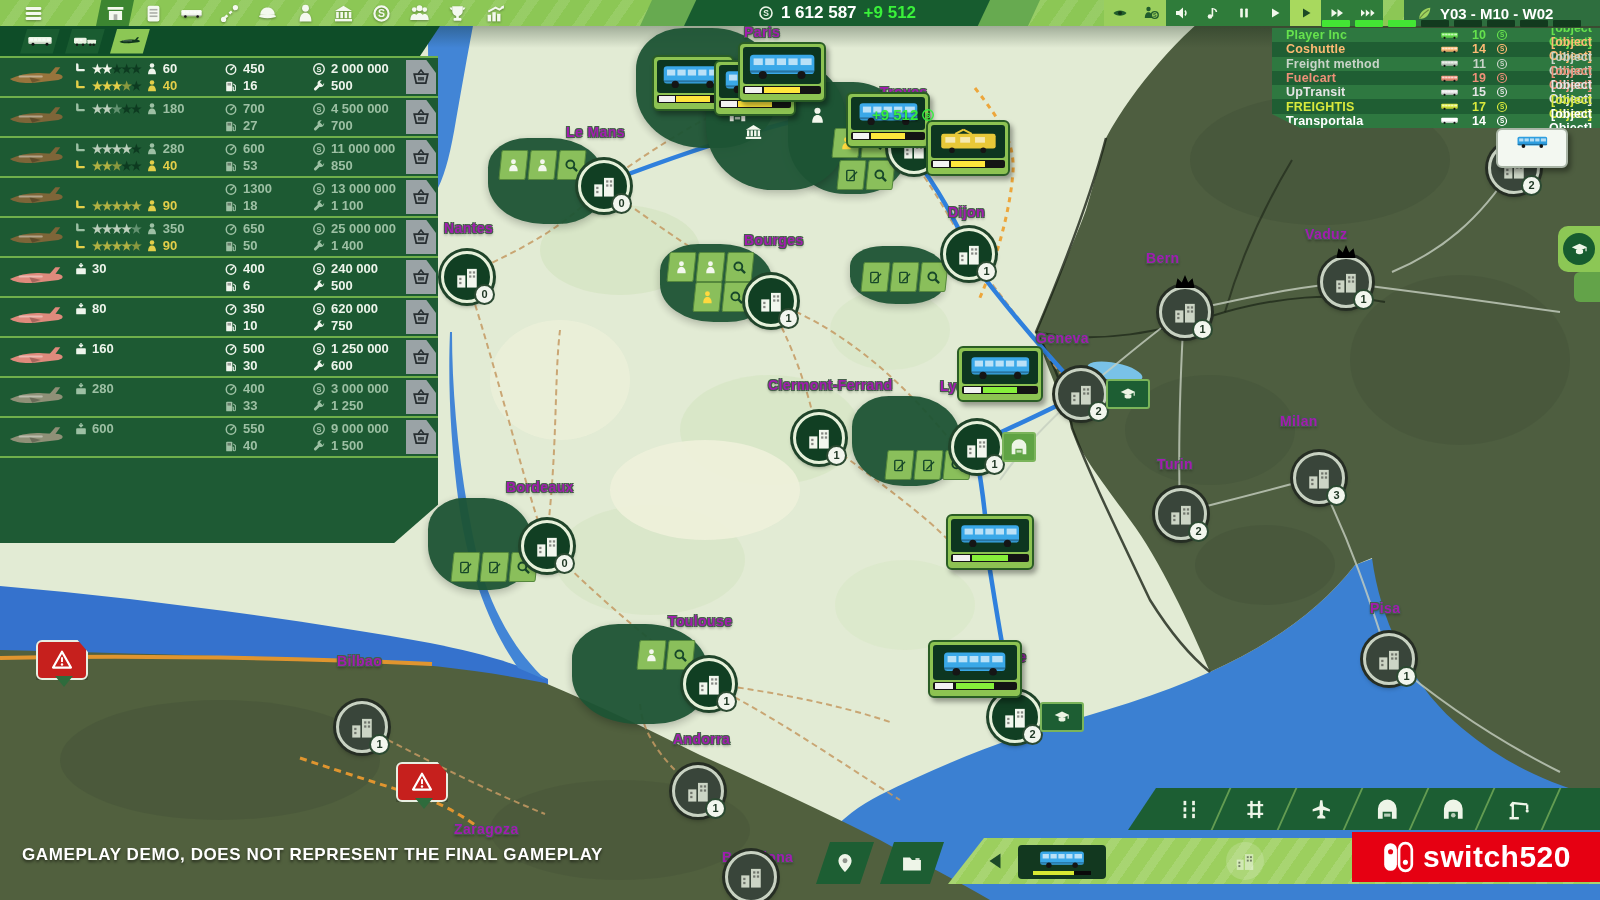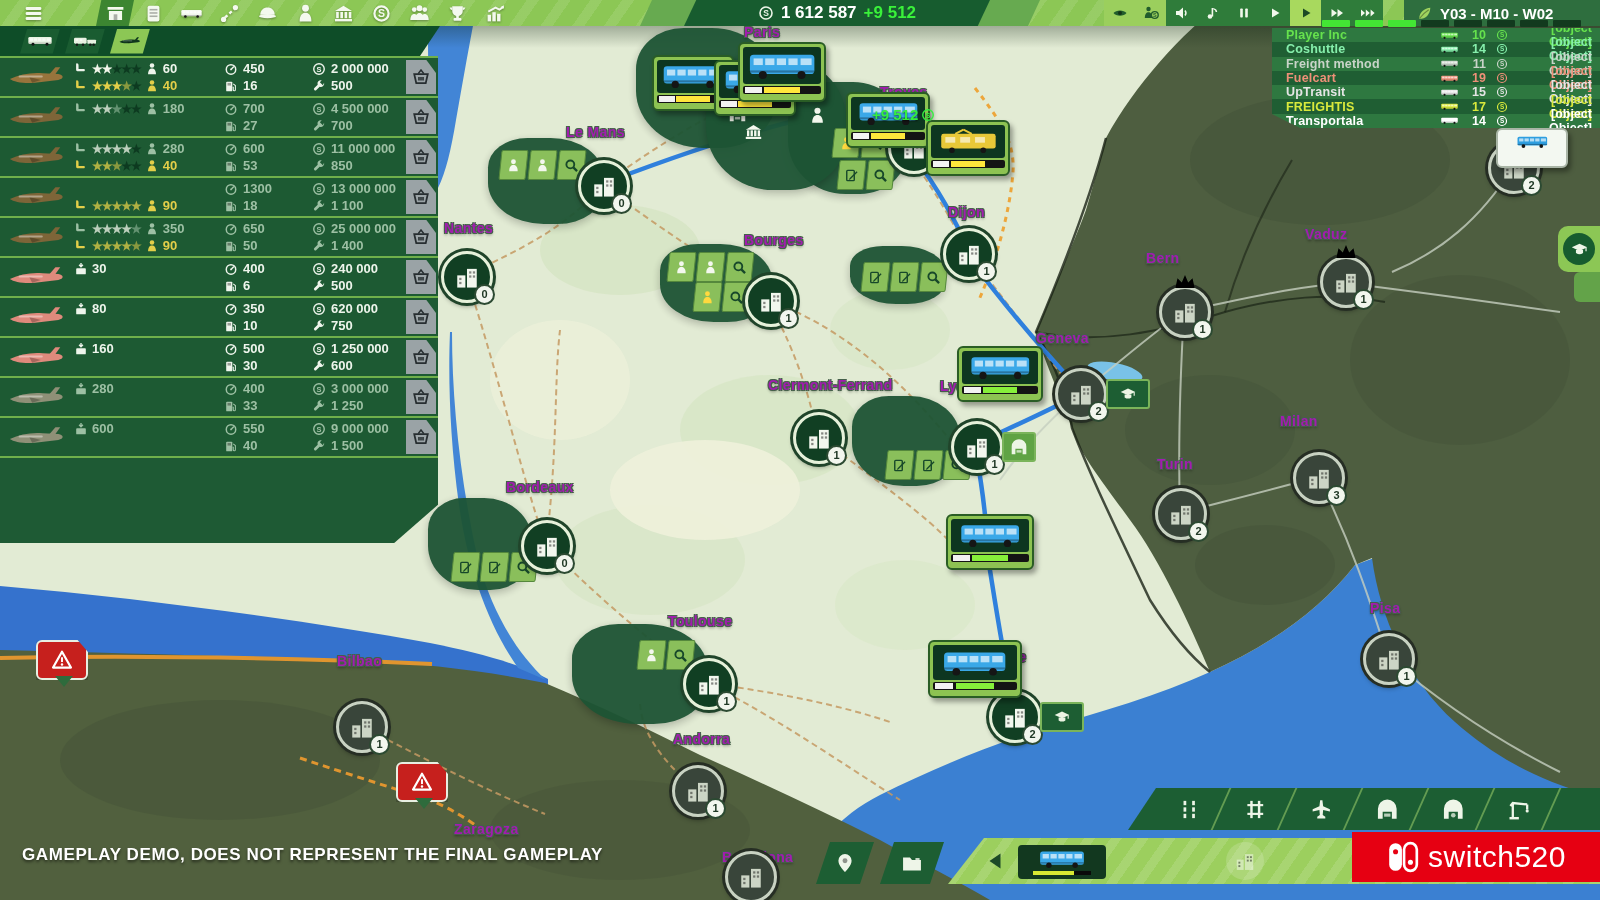--- a/index.html
+++ b/index.html
@@ -165,21 +165,21 @@
   #lightbar .ghost svg{width:22px;height:22px}
   #sel-arrow{position:absolute;left:36px;top:12px;width:22px;height:22px;color:#1c4a27}
   #thumb{position:absolute;left:70px;top:7px;width:88px;height:34px;background:#12381f;border-radius:4px;
          display:flex;flex-direction:column;align-items:center;justify-content:center;gap:2px}
   #thumb svg{width:58px;height:20px;color:#3aa8e8}
   #thumb .tbar{width:58px;height:4px;background:#0a0a0a;position:relative}
   #thumb .tbar i{position:absolute;top:0;bottom:0;left:0;width:70%;background:#d8e833}
   #watermark{position:absolute;left:1352px;top:832px;width:248px;height:50px;z-index:12;background:#e60012;
              display:flex;align-items:center;justify-content:center;gap:8px;color:#fff}
   #watermark svg{width:34px;height:34px}
-  #watermark span{font-size:30px;font-weight:normal;letter-spacing:.5px}
+  #watermark span{font-size:30px;font-weight:bold;letter-spacing:.5px}
   #demo-note{position:absolute;left:22px;top:845px;z-index:12;color:#fff;font-size:17px;letter-spacing:.6px;
              text-shadow:0 2px 3px rgba(0,0,0,.55)}
 </style>
 </head>
 <body>
 
 <svg width="0" height="0" style="position:absolute" aria-hidden="true">
   <defs>
     <symbol id="i-menu" viewBox="0 0 16 16">
         <rect x="2" y="3" width="12" height="2.4" rx="1" fill="currentColor"></rect>
@@ -1174,21 +1174,21 @@
       <span class="lname" data-name="company-name">Player Inc</span>
       <svg class="lbus" data-name="vehicle-count-icon" viewBox="0 0 36 16">
         <use href="#i-bus"></use>
       </svg>
       <span class="lcount" data-name="vehicle-count">10</span>
       <svg class="lcoin" data-name="money-icon">
         <use href="#i-scoin"></use>
       </svg>
       <span class="lmoney" data-name="company-money">[object Object]</span>
     </div>
-    <div class="lrow" data-name="leaderboard-row" style="color:#86efac">
+    <div class="lrow" data-name="leaderboard-row" style="color:#fdba74">
       <span class="lname" data-name="company-name">Coshuttle</span>
       <svg class="lbus" data-name="vehicle-count-icon" viewBox="0 0 36 16">
         <use href="#i-bus"></use>
       </svg>
       <span class="lcount" data-name="vehicle-count">14</span>
       <svg class="lcoin" data-name="money-icon">
         <use href="#i-scoin"></use>
       </svg>
       <span class="lmoney" data-name="company-money">[object Object]</span>
     </div>

